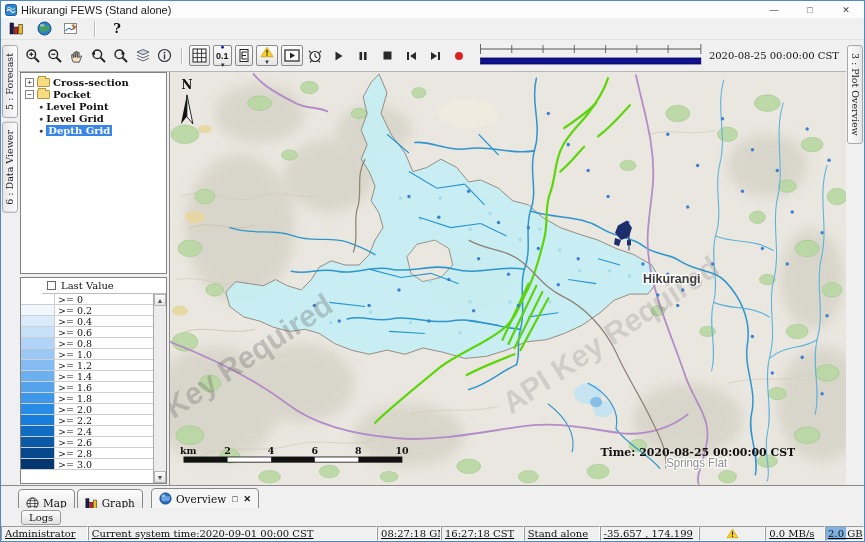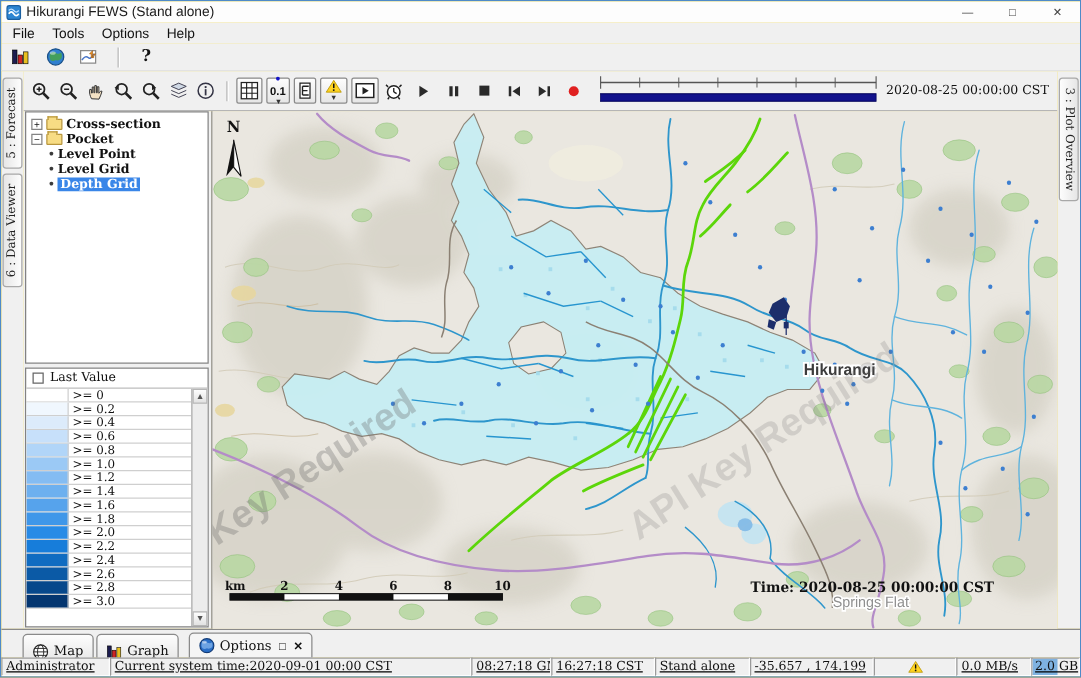--- a/index.html
+++ b/index.html
@@ -1,17 +1,17 @@
 <!DOCTYPE html>
 <html><head>
 <meta charset="utf-8">
 <style>
   html,body{margin:0;padding:0;background:#888;}
   *{box-sizing:border-box;}
-  .win{width:865px;height:542px;background:#fde047;border:1px solid #4e8ac8;position:relative;
+  .win{width:865px;height:542px;background:#b91c1c;border:1px solid #4e8ac8;position:relative;
        font-family:"Liberation Sans",sans-serif;overflow:hidden;display:flex;flex-direction:column;}
   
   .titlebar{height:17px;background:#fdfdfd;display:flex;align-items:center;padding-left:4px;flex:0 0 auto;}
   .appicon{width:12px;height:12px;margin-right:4px;display:inline-flex;}
   .title{font-size:11px;color:#1a1a1a;}
   .wbtns{margin-left:auto;display:flex;height:100%;}
   .wbtn{width:36px;display:flex;align-items:center;justify-content:center;font-size:9px;color:#444;cursor:default;}
   
   .menubar{height:17px;display:flex;align-items:center;background:#f0f0f0;padding-left:2px;flex:0 0 auto;}
   .mitem{font-size:11px;color:#111;padding:1px 7px;}
@@ -47,21 +47,21 @@
   .trow{display:flex;align-items:center;height:12px;gap:3px;padding-left:2px;}
   .trow.leaf{padding-left:16px;}
   .exp{width:9px;height:9px;border:1px solid #848484;background:#fff;display:flex;align-items:center;justify-content:center;font:8px "Liberation Sans",sans-serif;line-height:7px;color:#111;flex:0 0 auto;}
   .folder{width:13px;height:9px;background:#f7dc84;border:1px solid #b8963e;border-radius:1px;position:relative;flex:0 0 auto;}
   .folder::before{content:"";position:absolute;top:-3px;left:0;width:6px;height:2px;background:#f7dc84;border:1px solid #b8963e;border-bottom:none;}
   .bullet{font-size:7px;color:#3a3a3a;line-height:7px;}
   .tlabel{font:bold 10px "DejaVu Serif",serif;color:#111;white-space:nowrap;}
   .tlabel.sel{background:#3a86e8;color:#fff;padding:0 2px;}
   
   .legend{flex:1;margin-top:3px;background:#fff;border:1px solid #828282;display:flex;flex-direction:column;overflow:hidden;}
-  .lv{height:16px;display:flex;align-items:center;gap:5px;padding-left:5px;border-bottom:1px solid #bdbdbd;flex:0 0 auto;}
+  .lv{height:16px;display:flex;align-items:center;gap:5px;padding-left:5px;border-bottom:1px solid #bdbdbd;flex:0 0 auto;margin-left:21px;}
   .cb{width:9px;height:9px;border:1px solid #666;background:#fff;flex:0 0 auto;}
   .lvlab{font:10px "DejaVu Serif",serif;color:#111;}
   .ltable{flex:1;display:flex;min-height:0;}
   .lrows{flex:1;overflow:hidden;}
   .lrow{display:flex;height:11px;border-bottom:1px solid #cfcfcf;}
   .lsw{width:34px;border-right:1px solid #cfcfcf;flex:0 0 auto;}
   .lval{flex:1;font:9.5px "DejaVu Serif",serif;color:#111;padding-left:3px;line-height:11px;}
   .lsb{width:13px;background:#ececec;border-left:1px solid #aaa;display:flex;flex-direction:column;justify-content:space-between;align-items:center;flex:0 0 auto;}
   .sba{width:12px;height:12px;font-size:7px;color:#555;display:flex;align-items:center;justify-content:center;border:1px solid #b5b5b5;background:linear-gradient(#fdfdfd,#e2e2e2);}
   
@@ -98,26 +98,20 @@
         </svg>
     </span>
     <span class="title">Hikurangi FEWS  (Stand alone)</span>
     <span class="wbtns">
       <span class="wbtn">—</span>
       <span class="wbtn">□</span>
       <span class="wbtn">✕</span>
     </span>
   </div>
 
-  <div class="menubar">
-    <span class="mitem">File</span>
-    <span class="mitem">Tools</span>
-    <span class="mitem">Options</span>
-    <span class="mitem">Help</span>
-  </div>
 
   <div class="tb1">
     <span class="t1b">
       <svg width="15" height="15" viewBox="0 0 15 15">
           <rect x="1" y="2" width="3.6" height="11" fill="#1c1c4e" stroke="#000" stroke-width="0.5"></rect>
           <rect x="5.4" y="6" width="3.6" height="7" fill="#cc2424" stroke="#000" stroke-width="0.5"></rect>
           <rect x="9.8" y="3.5" width="3.6" height="9.5" fill="#e8c020" stroke="#000" stroke-width="0.5"></rect>
         </svg>
     </span>
     <span class="t1b">
@@ -681,26 +675,29 @@
           <rect x="9.8" y="3.5" width="3.6" height="9.5" fill="#e8c020" stroke="#000" stroke-width="0.5"></rect>
         </svg>
       <span>Graph</span>
     </span>
     <span class="btab active">
       <svg width="13" height="13" viewBox="0 0 14 14">
           <circle cx="7" cy="7" r="6" fill="#2a6fc8" stroke="#123c78"></circle>
           <path d="M2.5,5 q3,-2 5,-0.5 q2.5,1 4,-0.5 q0.8,2.5 0,4.5 q-2.5,1.8 -4.5,0.8 q-2,1.2 -3.8,0 q-1.3,-2.3 -0.7,-4.3z" fill="#7fb0e8" opacity="0.8"></path>
           <ellipse cx="4.8" cy="4" rx="2.2" ry="1.2" fill="#fff" opacity="0.5"></ellipse>
         </svg>
-      <span>Options</span>
+      <span>Overview</span>
       <span class="tabx">□</span>
       <span class="tabx">✕</span>
     </span>
   </div>
 
+  <div class="logsrow">
+    <span class="logsbtn">Logs</span>
+  </div>
 
   <div class="statusbar">
     <span class="scell" style="width:87px">Administrator</span>
     <span class="scell" style="width:290px">Current system time:2020-09-01 00:00 CST</span>
     <span class="scell" style="width:64px">08:27:18 GMT</span>
     <span class="scell" style="width:83px">16:27:18 CST</span>
     <span class="scell" style="width:76px">Stand alone</span>
     <span class="scell" style="width:100px">-35.657 , 174.199</span>
     <span class="scell" style="width:66px;justify-content:center">
       <svg width="13" height="11" viewBox="0 0 16 14">

